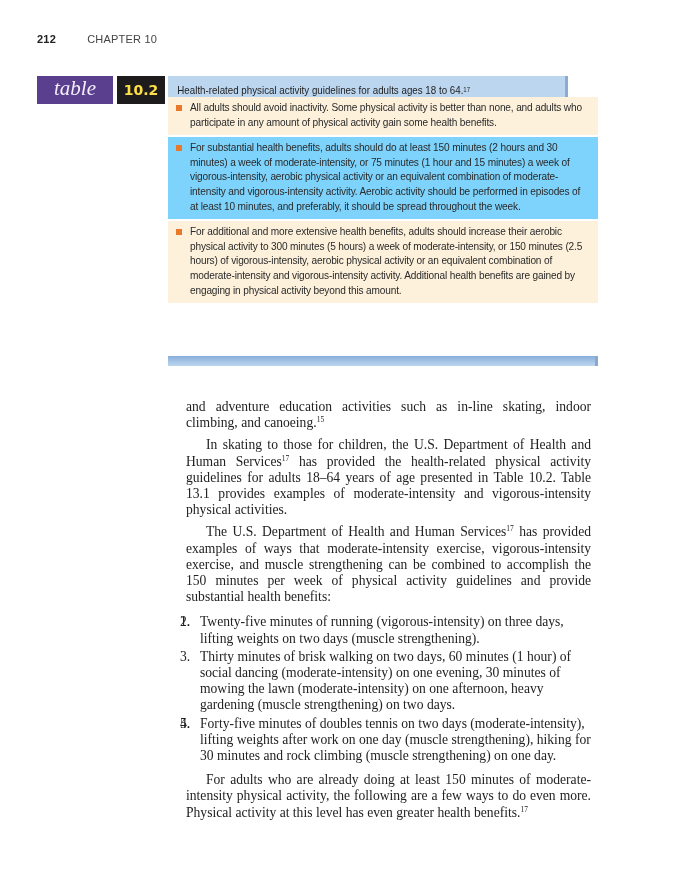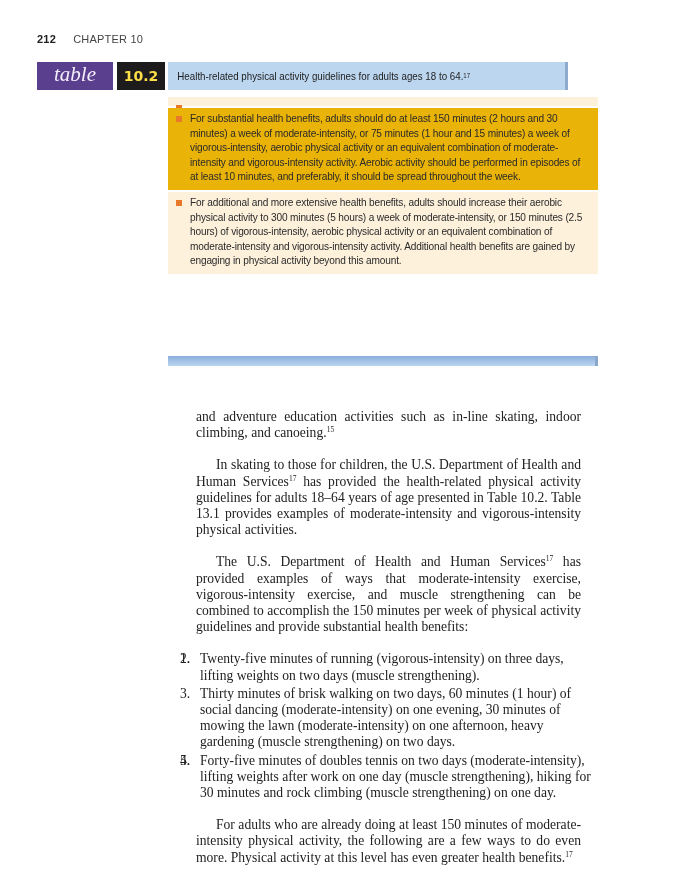--- a/index.html
+++ b/index.html
@@ -4,24 +4,24 @@
 <style>
   html, body { margin: 0; padding: 0; }
   body {
     width: 676px; height: 896px; background: #ffffff; position: relative; overflow: hidden;
   }
   .running-head {
     position: absolute; left: 37px; top: 33px;
     font-family: "Liberation Sans", sans-serif; font-size: 11px; color: #222;
     letter-spacing: 0.2px;
   }
-  .running-head .pg { font-weight: bold; margin-right: 14px; text-align: right; }
+  .running-head .pg { font-weight: bold; margin-right: 28px; text-align: right; }
   .running-head .ch { color: #444; text-align: center; }
 
-  .title-bar { position: absolute; top: 62px; left: 37px; height: 28px; width: 561px; }
+  .title-bar { position: absolute; top: 76px; left: 37px; height: 28px; width: 561px; }
   .tag-table {
     position: absolute; left: 0; top: 0; width: 76px; height: 28px;
     background: #5b3f8f; color: #f3eefa;
     font-family: "Liberation Serif", serif; font-style: italic; font-size: 21px;
     display: flex; align-items: center; justify-content: center; padding-bottom: 3px; box-sizing: border-box;
   }
   .tag-num {
     position: absolute; left: 80px; top: 0; width: 48px; height: 28px;
     background: #1e1b1c; color: #fde047;
     font-family: "DejaVu Sans", sans-serif; font-weight: bold; font-size: 14px;
@@ -36,34 +36,34 @@
   }
   .caption sup { font-size: 6.5px; vertical-align: 4px; line-height: 0; }
 
   .rows { position: absolute; left: 168px; top: 97px; width: 430px; }
   .row {
     box-sizing: border-box; padding: 4px 8px 5px 22px; position: relative;
     font-family: "Liberation Sans", sans-serif; font-size: 10.1px; line-height: 14.6px; color: #2a2a2a;
     margin-bottom: 2px; letter-spacing: -0.15px;
   }
   .row.cream { background: #fdf1dc; }
-  .row.peach { background: #eab308; }
+  .row.peach { background: #7dd3fc; }
   .row .bullet {
     position: absolute; left: 8px; top: 8px; width: 6px; height: 6px; background: #e8782a;
   }
   .bottom-bar {
     position: absolute; left: 168px; top: 356px; width: 430px; height: 10px;
     background: linear-gradient(#8aaedb, #bcd6ef); border-right: 3px solid #8aa8cc; box-sizing: border-box;
   }
 
   .body-text {
     position: absolute; left: 180px; top: 393px; width: 417px;
     font-family: "Liberation Serif", serif; font-size: 13.6px; line-height: 16.2px; color: #222;
   }
-  .body-text p { margin: 16px; text-align: justify; }
+  .body-text p { margin: 6px; text-align: justify; }
   .body-text p.indent { text-indent: 20px; }
   .body-text sup { font-size: 7.5px; vertical-align: 5px; line-height: 0; }
   .body-text ol { margin: 9px 0 8px 0; padding: 0; list-style: none; }
   .body-text li { position: relative; padding-left: 20px; margin-bottom: 2px; text-align: left; }
   .body-text li .num { position: absolute; left: 0; top: 0; }
 </style>
 </head>
 <body>
 
 <div class="running-head">
@@ -76,20 +76,21 @@
   <div class="tag-num">10.2</div>
   <div class="caption">
     <span>Health-related physical activity guidelines for adults ages 18 to 64.</span>
       <sup>17</sup>
   </div>
 </div>
 
 <div class="rows">
   <div class="row cream">
     <span class="bullet"></span>
+    <span>All adults should avoid inactivity. Some physical activity is better than none, and adults who participate in any amount of physical activity gain some health benefits.</span>
   </div>
   <div class="row peach">
     <span class="bullet"></span>
     <span>For substantial health benefits, adults should do at least 150 minutes (2 hours and 30 minutes) a week of moderate-intensity, or 75 minutes (1 hour and 15 minutes) a week of vigorous-intensity, aerobic physical activity or an equivalent combination of moderate-intensity and vigorous-intensity activity. Aerobic activity should be performed in episodes of at least 10 minutes, and preferably, it should be spread throughout the week.</span>
   </div>
   <div class="row cream">
     <span class="bullet"></span>
     <span>For additional and more extensive health benefits, adults should increase their aerobic physical activity to 300 minutes (5 hours) a week of moderate-intensity, or 150 minutes (2.5 hours) of vigorous-intensity, aerobic physical activity or an equivalent combination of moderate-intensity and vigorous-intensity activity. Additional health benefits are gained by engaging in physical activity beyond this amount.</span>
   </div>
 </div>

